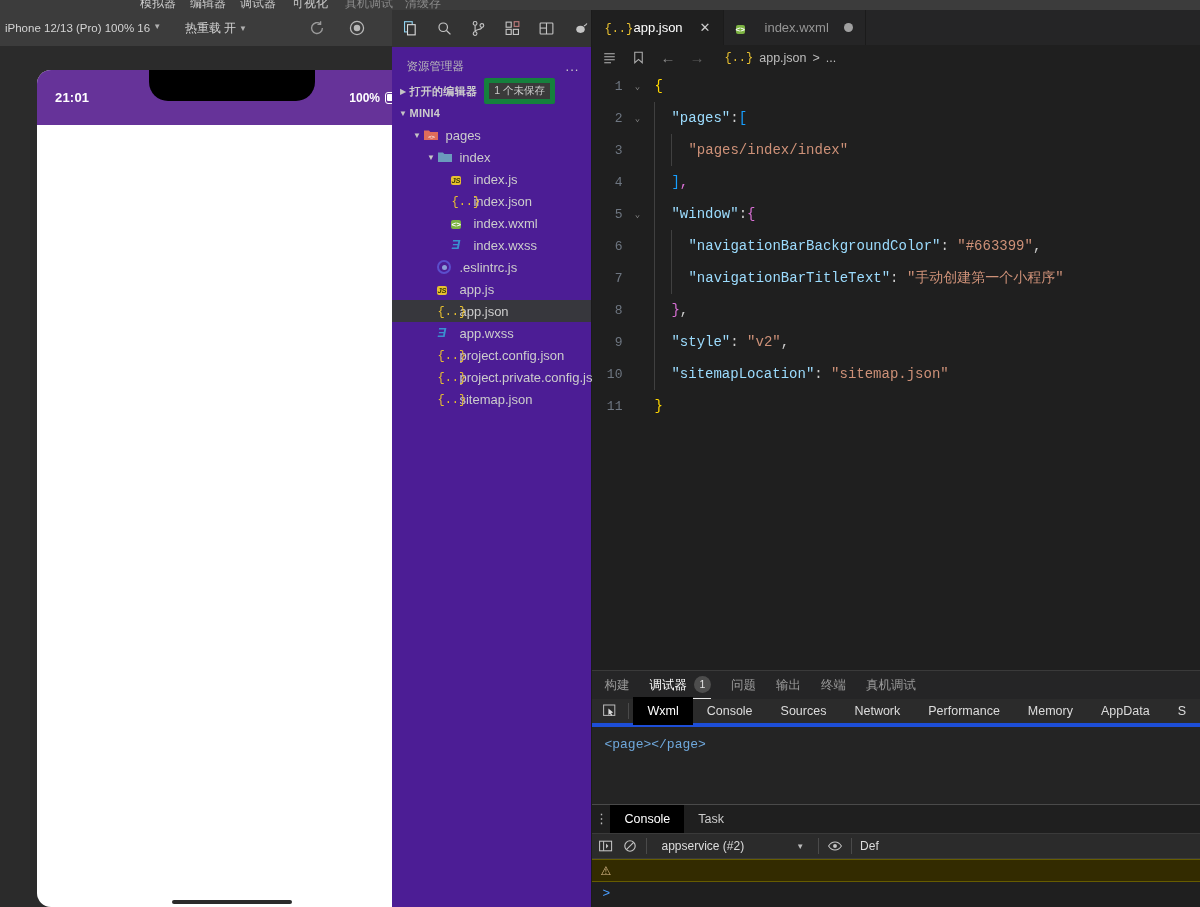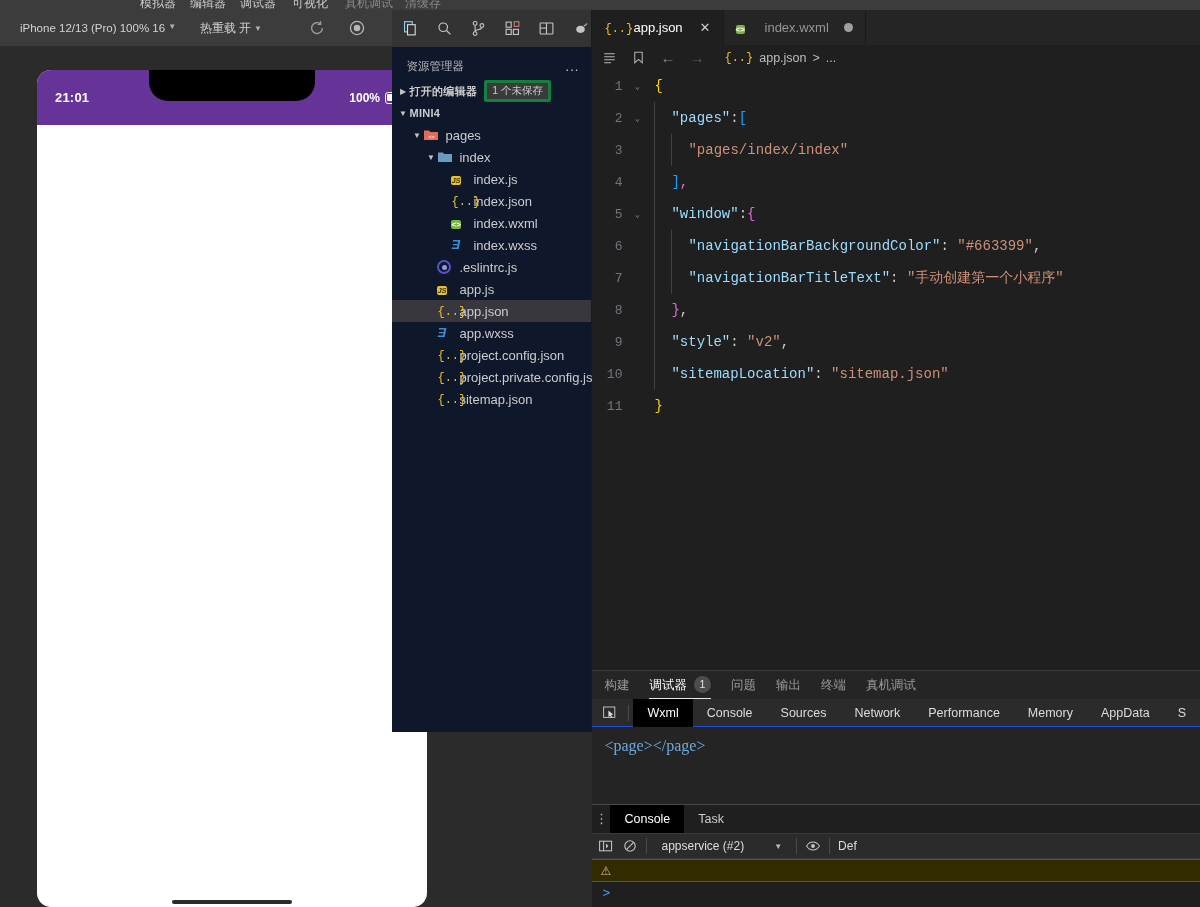--- a/index.html
+++ b/index.html
@@ -22,21 +22,21 @@
   .menu-strip .mi.dim { color: #8a8a8a; }
 
   
   .sim-col { width: 464px; height: 907px; background: #2b2b2b; position: relative; }
   .sim-toolbar {
     position: absolute; top: 10px; left: 0; width: 464px; height: 37px;
     background: #3c3c3c; display: flex; align-items: center;
     border-bottom: 1px solid #2b2b2b;
   }
   .sim-select {
-    font-size: 11.5px; color: #d4d4d4; padding-left: 20px; white-space: nowrap;
+    font-size: 11.5px; color: #d4d4d4; padding-left: 5px; white-space: nowrap;
     display: flex; gap: 3px;
   }
   .sim-select .caret, .hot-caret { font-size: 8px; color: #b0b0b0; }
   .hotreload {
     font-size: 12px; color: #d4d4d4; margin-left: 24px;
     display: flex; align-items: center; gap: 3px; white-space: nowrap;
   }
   .sim-icons { margin-left: auto; display: flex; align-items: center; gap: 22px; padding-right: 18px; }
   .sim-icons .ic { width: 18px; height: 18px; display: block; }
 
@@ -87,21 +87,21 @@
   }
   .cap-circle i { width: 6px; height: 6px; border-radius: 50%; background: #fff; display: block; }
   .page-body { background: #fff; height: 738px; }
   .home-ind {
     position: absolute; bottom: 3px; left: 50%; transform: translateX(-50%);
     width: 120px; height: 4px; border-radius: 3px; background: #2b2b2b;
   }
 
   
   .sidebar {
-    width: 200px; height: 732px; background: #0f172a;
+    width: 200px; height: 907px; background: #4c1d95;
     position: relative; border-right: 1px solid #1b1b1b;
   }
   .act-row {
     height: 37px; margin-top: 10px; background: #333333;
     display: flex; align-items: center; gap: 17px; padding-left: 10px;
   }
   .act-row .ic { width: 17px; height: 17px; display: block; cursor: pointer; }
   .exp-head {
     height: 28px; display: flex; align-items: center; justify-content: space-between;
     padding: 0 12px 0 14px; color: #bbbbbb; font-size: 11.5px; margin-top: 5px;
@@ -112,21 +112,21 @@
     color: #cccccc; white-space: nowrap; cursor: pointer; position: relative;
   }
   .tree-row.sel { background: #37373d; }
   .tw {
     width: 13px; min-width: 13px; display: flex; align-items: center; justify-content: center;
     color: #c5c5c5; font-size: 8px;
   }
   .sec-label { font-size: 11px; font-weight: bold; color: #cccccc; letter-spacing: .3px; }
   .badge-unsaved {
     margin-left: 7px; font-size: 10.5px; color: #cccccc;
-    border: 3px solid #15803d; border-radius: 2px; padding: 1px 5px; background: #3a3a3a;
+    border: 5px solid #15803d; border-radius: 2px; padding: 1px 5px; background: #3a3a3a;
   }
   .fi { width: 16px; min-width: 16px; height: 16px; margin-right: 6px; position: relative; display: block; }
   .fname { font-size: 13px; }
   .ic-js {
     background: #e8c030; border-radius: 2px; width: 14px; height: 14px; margin-top: 1px;
     color: #3b3b00; font-size: 7.5px; font-weight: bold; line-height: 14px; text-align: center;
     font-style: italic;
   }
   .ic-json { color: #e8c030; font-size: 12px; font-family: "Liberation Mono", monospace; line-height: 16px; }
   .ic-wxml {
@@ -187,46 +187,46 @@
     background: #252526; font-size: 12.5px; color: #9a9a9a;
   }
   .ptab { cursor: pointer; display: flex; align-items: center; gap: 7px; height: 28px; line-height: 28px; }
   .ptab.active { color: #ffffff; border-bottom: 1.5px solid #e7e7e7; }
   .pbadge {
     background: #4d4d4d; color: #e4e4e4; border-radius: 9px; font-size: 10.5px;
     min-width: 17px; height: 17px; line-height: 17px; text-align: center; padding: 0 5px;
   }
   .dev-tabs {
     height: 28px; display: flex; align-items: center; background: #2b2b2b;
-    font-size: 12.5px; color: #dcdcdc; border-bottom: 1px solid #1d4ed8;
+    font-size: 12.5px; color: #dcdcdc; border-bottom: 4px solid #1d4ed8;
   }
   .dev-cursor-ic { width: 16px; height: 16px; margin: 0 10px; display: block; }
   .dev-sep { width: 1px; height: 16px; background: #4a4a4a; margin-right: 4px; }
   .dtab { padding: 0 14px; height: 28px; line-height: 28px; cursor: pointer; }
   .dtab.active { background: #000000; color: #ffffff; }
   .wxml-view {
     flex: 1; background: #242424; padding: 10px 0 0 12px;
-    font-family: Liberation Serif, serif; font-size: 16px; color: #6fa8dc;
+    font-family: Liberation Mono, monospace; font-size: 13px; color: #6fa8dc;
     border-bottom: 1px solid #4a4a4a;
   }
   .console-wrap { height: 102px; background: #1f1f1f; display: flex; flex-direction: column; }
   .console-tabs {
     height: 28px; display: flex; align-items: center; background: #1f1f1f;
     font-size: 12.5px; color: #cccccc;
   }
   .kebab { width: 18px; text-align: center; color: #bbbbbb; font-size: 13px; letter-spacing: 0; line-height: 6px; }
   .ctab { padding: 0 14px; height: 28px; line-height: 28px; cursor: pointer; }
   .ctab.active { background: #000000; color: #ffffff; }
   .console-toolbar {
     height: 26px; display: flex; align-items: center; gap: 8px; padding: 0 6px;
     background: #2b2b2b; border-top: 1px solid #3a3a3a; border-bottom: 1px solid #3a3a3a;
   }
   .ct-ic { width: 16px; height: 16px; display: block; }
   .ctx-select {
-    font-size: 12px; color: #dcdcdc; display: flex; align-items: center; gap: 30px;
+    font-size: 12px; color: #dcdcdc; display: flex; align-items: center; gap: 52px;
     padding: 0 6px; white-space: nowrap;
   }
   .ctx-select .caret { font-size: 8px; color: #bbbbbb; }
   .vline { width: 1px; height: 16px; background: #4a4a4a; }
   .filter-input {
     flex: 1; height: 18px; background: #1f1f1f; border: 1px solid #5a5a5a;
     color: #cccccc; font-size: 12px; padding: 0 5px; font-family: "Liberation Sans", sans-serif;
   }
   .levels { font-size: 12px; color: #dcdcdc; padding-right: 4px; white-space: nowrap; }
   .warn-row {

